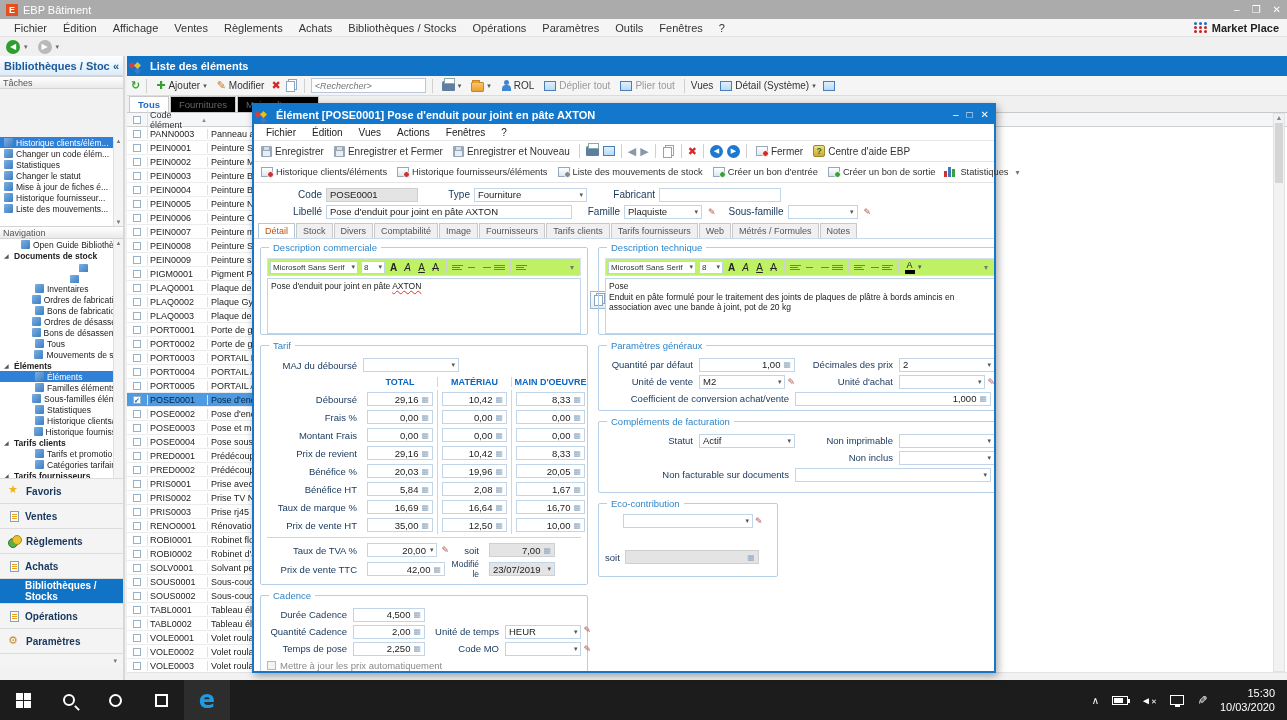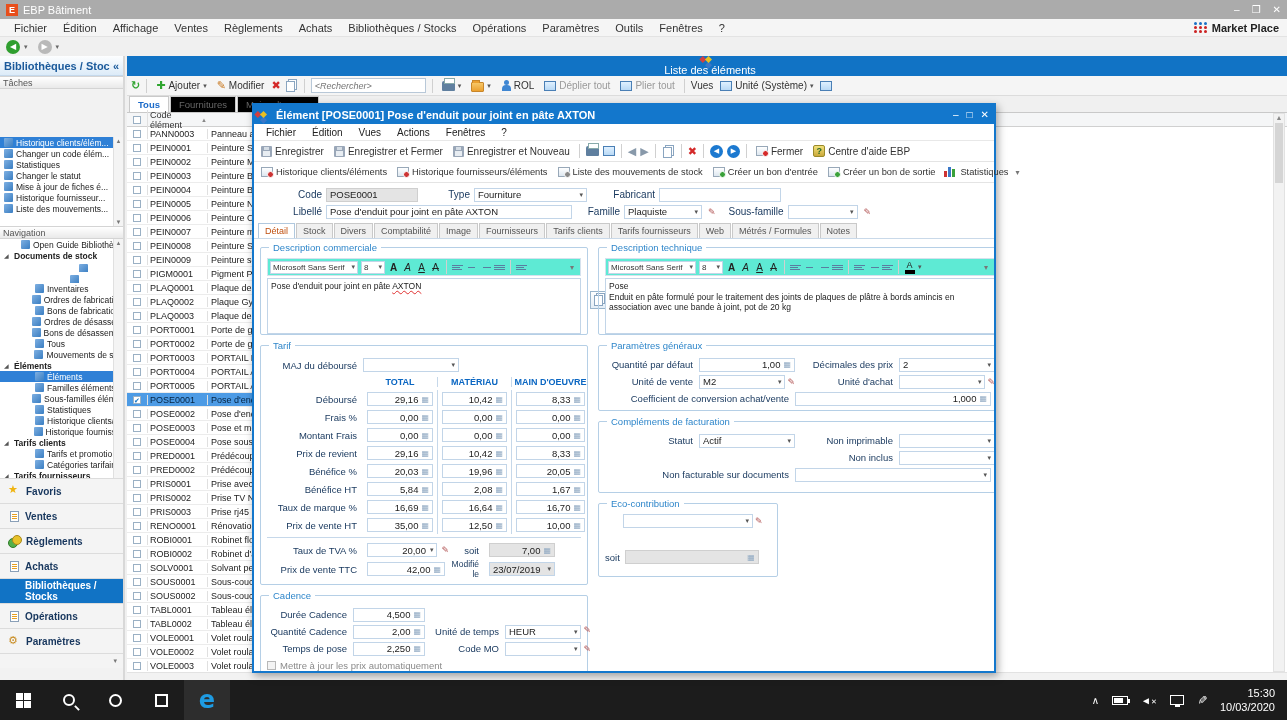--- a/index.html
+++ b/index.html
@@ -44,21 +44,21 @@
   .mico.page { width:9px; height:11px; background:#fff; border:1px solid #8aa0b8; margin-left:2px; }
   .mico.page::after { content:""; position:absolute; left:1px; top:2px; width:5px; height:1px; background:#e8a020; box-shadow:0 2px 0 #e8a020,0 4px 0 #e8a020; }
   .mico.coins::before { content:""; position:absolute; width:8px; height:8px; border-radius:50%; background:#53b04a; border:1px solid #2f7a2a; top:3px; left:0; }
   .mico.coins::after { content:""; position:absolute; width:8px; height:8px; border-radius:50%; background:#e8c22a; border:1px solid #a8871a; top:0; left:4px; }
   .mico.gears::before { content:"⚙"; font-size:11px; color:#c88b20; position:absolute; top:-1px; }
   .ic-library { width:6px; height:6px; display:inline-block; position:relative; margin:2px 4px 0 2px; }
   .ic-library::before { content:""; position:absolute; width:5px; height:5px; background:#e8c020; transform:rotate(45deg); left:0; top:-1px; box-shadow:-4px 4px 0 #d04040, 4px 4px 0 #3a78c8; }
 
   
   #main { position:absolute; left:127px; top:56px; right:0; bottom:40px; background:#fff; }
-  #main .blue-header { height:20px; background:#1173c5; color:#fff; font-weight:normal; font-size:11px; display:flex; align-items:center; gap:5px; padding-left:6px;flex-direction:column; }
+  #main .blue-header { height:20px; background:#1173c5; color:#fff; font-weight:bold; font-size:11px; display:flex; align-items:center; gap:5px; padding-left:6px; }
   #list-toolbar { height:20px; background:#f5f5f5; border-bottom:1px solid #dcdcdc; display:flex; align-items:center; gap:4px; padding-left:4px; font-size:10px; color:#333; }
   .tb-sep { width:1px; height:14px; background:#d0d0d0; margin:0 2px; }
   .tb-btn { display:flex; align-items:center; gap:3px; padding:1px 3px; }
   .tb-btn.disabled { color:#9a9a9a; }
   .glyph { font-size:11px; line-height:1; }
   .g-green { color:#2fa52f; font-weight:bold; }
   .g-red { color:#d42a2a; font-weight:bold; }
   .g-pencil { color:#c87820; }
   .g-gray { color:#8899aa; }
   .caret { font-size:7px; color:#555; }
@@ -121,21 +121,21 @@
 
   #dlg-tabs { height:16px; display:flex; align-items:flex-end; padding-left:4px; border-bottom:1px solid #c9d9e9; font-size:9px; }
   .dtab { padding:2px 6px; border:1px solid #c9c9c9; border-bottom:none; background:#f0f0f0; color:#555; margin-right:1px; }
   .dtab.active { background:#fff; color:#c05010; border-color:#b0c8de; }
 
   #dlg-content { position:relative; height:432px; padding:8px 6px 0 6px; display:flex; gap:10px; overflow:hidden; }
   .colL { width:328px; flex:0 0 328px; }
   .colR { flex:1; }
   .groupbox { border:1px solid #b5cfe6; border-radius:2px; position:relative; margin-bottom:10px; padding:10px 6px 6px; }
   .groupbox > .gtitle { position:absolute; top:-6px; left:8px; background:#fff; padding:0 4px; color:#2e86ca; font-size:9.5px; }
-  .richtb { display:flex; align-items:center; gap:3px; border:1px solid #d5e2ee; background:#5eead4; height:18px; padding:0 2px; margin-bottom:2px; font-size:9px; }
+  .richtb { display:flex; align-items:center; gap:3px; border:1px solid #d5e2ee; background:#bef264; height:18px; padding:0 2px; margin-bottom:2px; font-size:9px; }
   .richtb .fontbox { border:1px solid #c2d5e8; background:#fff; height:13px; display:flex; align-items:center; justify-content:space-between; padding:0 2px; font-size:8px; color:#333; }
   .fmt { font-size:10px; width:11px; text-align:center; color:#222; }
   .al { display:inline-flex; flex-direction:column; gap:1px; width:11px; }
   .al i { height:1px; background:#5a7da0; display:block; }
   .al-left i:nth-child(2){ width:70%; } .al-left i:nth-child(3){ width:90%; }
   .al-center i { margin:0 auto; } .al-center i:nth-child(2){ width:60%; }
   .al-right i { margin-left:auto; } .al-right i:nth-child(2){ width:70%; }
   .desc-text { height:56px; border:1px solid #c2d5e8; background:#fff; font-size:8.5px; padding:2px 3px; color:#222; line-height:1.25; }
   .misspell { text-decoration:underline wavy #e03030 1px; }
   .swatch { width:10px; height:4px; background:#000; display:inline-block; margin-left:1px; }
@@ -476,21 +476,21 @@
         <span>Déplier tout</span>
       </span>
     <span class="tb-btn disabled">
         <span class="ic-grid"></span>
         <span>Plier tout</span>
       </span>
     <span class="tb-sep"></span>
     <span>Vues</span>
     <span class="tb-btn">
       <span class="ic-grid"></span>
-      <span>Unité (Système)</span>
+      <span>Détail (Système)</span>
       <span class="caret">▾</span>
     </span>
     <span class="ic-grid"></span>
   </div>
   <div id="list-tabs">
     <span class="ltab active">Tous</span>
       <span class="ltab">Fournitures</span>
       <span class="ltab">Mains d'oeuvre</span>
   </div>
   <div id="table-head">

